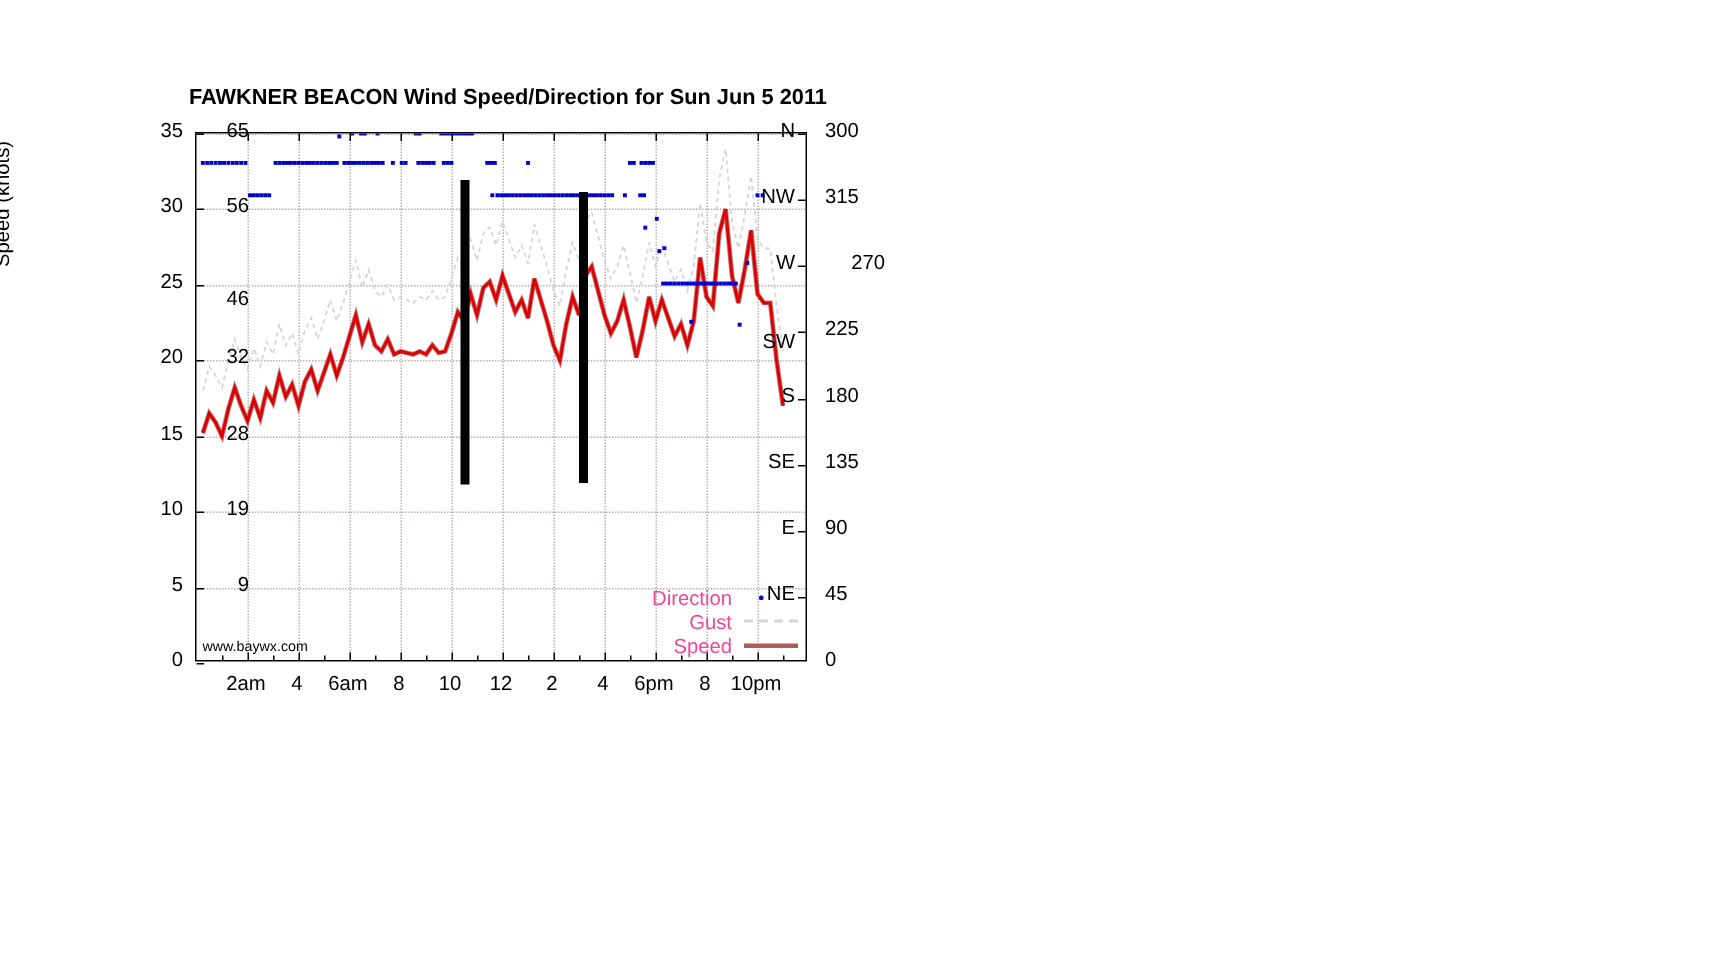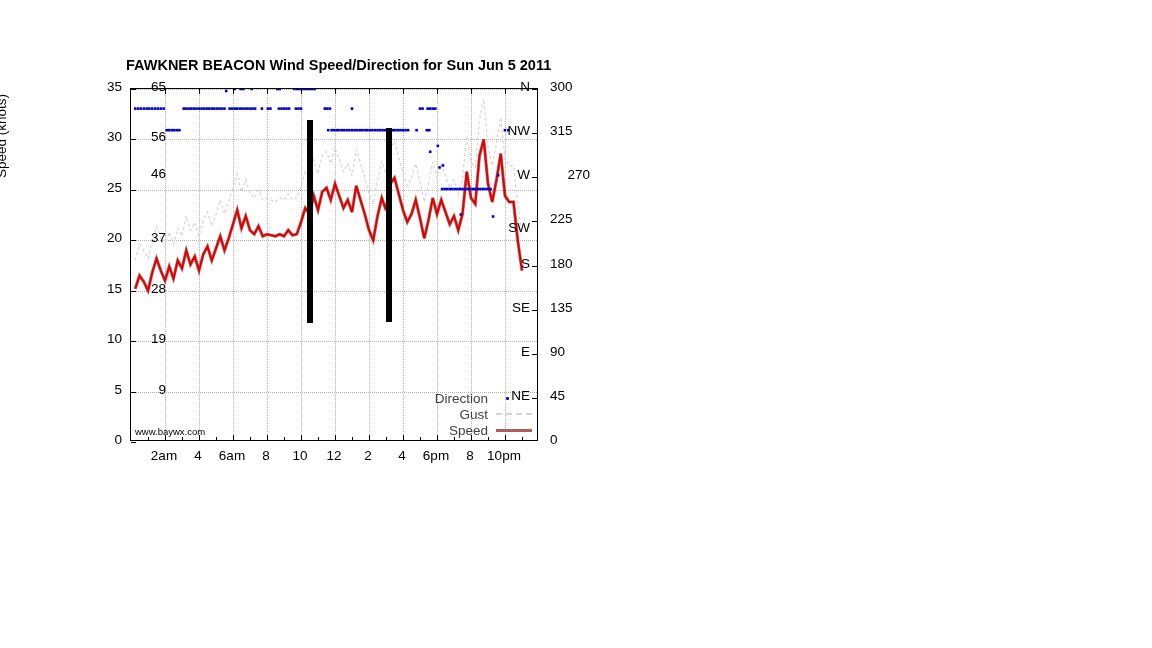--- a/index.html
+++ b/index.html
@@ -103,21 +103,21 @@
   
   #legend {
     position: absolute;
     right: 3px; bottom: 2px;
     width: 130px;
   }
   .legend-row {
     display: flex; align-items: center; justify-content: flex-end;
     height: 16px;
   }
-  .legend-label { font-size: 13.5px; color:#404040; margin-right: 6px; }
+  .legend-label { font-size: 13.5px; color:#ec4899; margin-right: 6px; }
   .legend-swatch { width: 40px; height: 12px; position: relative; }
   .sw-dot::after {
     content:""; position:absolute; left:12px; top:5px;
     width:2.5px; height:2.5px; background:#0000cd; border-radius:50%;
   }
   .sw-dash::after {
     content:""; position:absolute; left:2px; top:5px;
     width:36px; height:0; border-top: 2px dashed #d8d4d4;
   }
   .sw-line::after {
@@ -410,22 +410,22 @@
       <div class="lbl lbl-knots" style="left: 84px; top: 381.571px; width: 38px;">5</div>
       <div class="lbl lbl-knots" style="left: 84px; top: 331.143px; width: 38px;">10</div>
       <div class="lbl lbl-knots" style="left: 84px; top: 280.714px; width: 38px;">15</div>
       <div class="lbl lbl-knots" style="left: 84px; top: 230.286px; width: 38px;">20</div>
       <div class="lbl lbl-knots" style="left: 84px; top: 179.857px; width: 38px;">25</div>
       <div class="lbl lbl-knots" style="left: 84px; top: 129.429px; width: 38px;">30</div>
       <div class="lbl lbl-knots" style="left: 84px; top: 79px; width: 38px;">35</div>
       <div class="lbl lbl-kmh" style="left: 136px; top: 381.571px; width: 30px;">9</div>
       <div class="lbl lbl-kmh" style="left: 136px; top: 331.143px; width: 30px;">19</div>
       <div class="lbl lbl-kmh" style="left: 136px; top: 280.714px; width: 30px;">28</div>
-      <div class="lbl lbl-kmh" style="left: 136px; top: 230.286px; width: 30px;">37</div>
-      <div class="lbl lbl-kmh" style="left: 136px; top: 166px; width: 30px;">46</div>
+      <div class="lbl lbl-kmh" style="left: 136px; top: 230.286px; width: 30px;">32</div>
+      <div class="lbl lbl-kmh" style="left: 136px; top: 191px; width: 30px;">46</div>
       <div class="lbl lbl-kmh" style="left: 136px; top: 129.429px; width: 30px;">56</div>
       <div class="lbl lbl-kmh" style="left: 136px; top: 79px; width: 30px;">65</div>
       <div class="lbl lbl-compass" style="left: 494px; top: 387.875px; width: 36px;">NE</div>
       <div class="lbl lbl-compass" style="left: 494px; top: 343.75px; width: 36px;">E</div>
       <div class="lbl lbl-compass" style="left: 494px; top: 299.625px; width: 36px;">SE</div>
       <div class="lbl lbl-compass" style="left: 494px; top: 255.5px; width: 36px;">S</div>
       <div class="lbl lbl-compass" style="left: 494px; top: 203px; width: 36px; margin-top: 17px;">SW</div>
       <div class="lbl lbl-compass" style="left: 494px; top: 167.25px; width: 36px;">W</div>
       <div class="lbl lbl-compass" style="left: 494px; top: 123.125px; width: 36px;">NW</div>
       <div class="lbl lbl-compass" style="left: 494px; top: 79px; width: 36px;">N</div>

